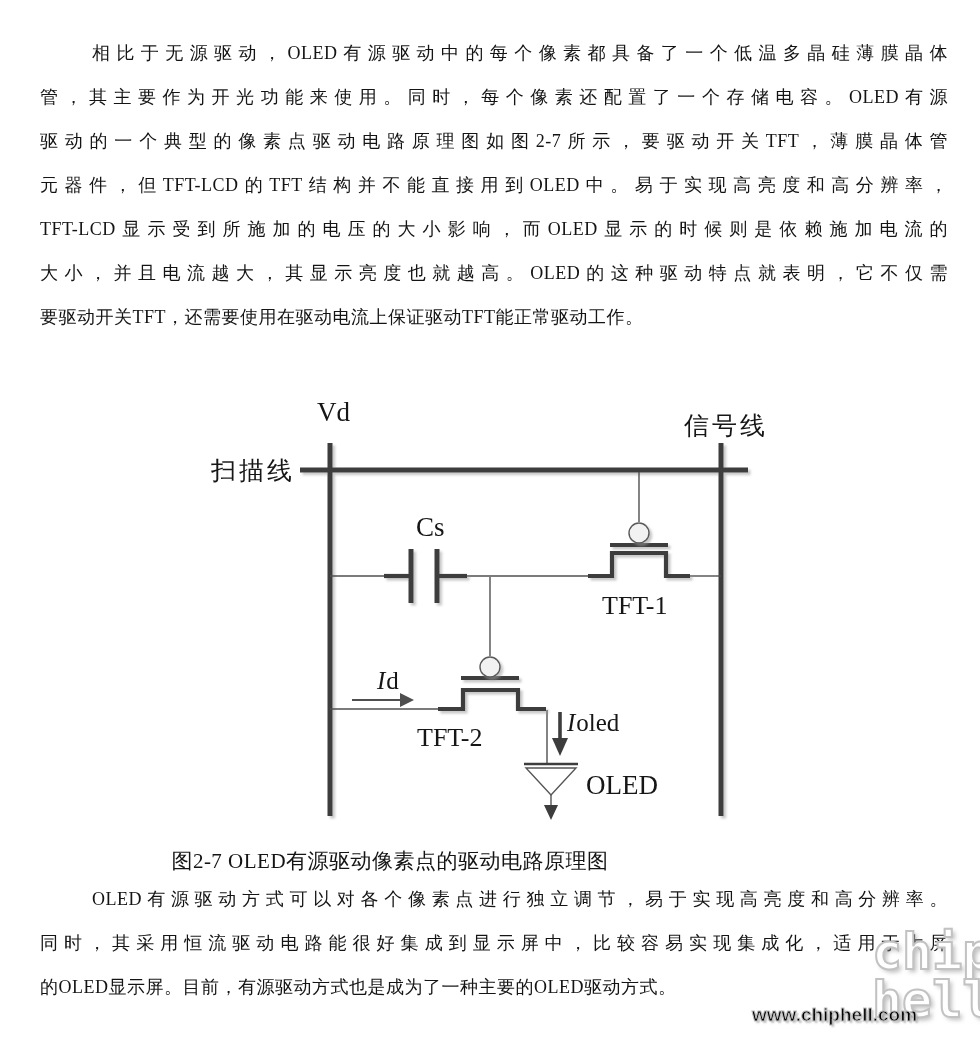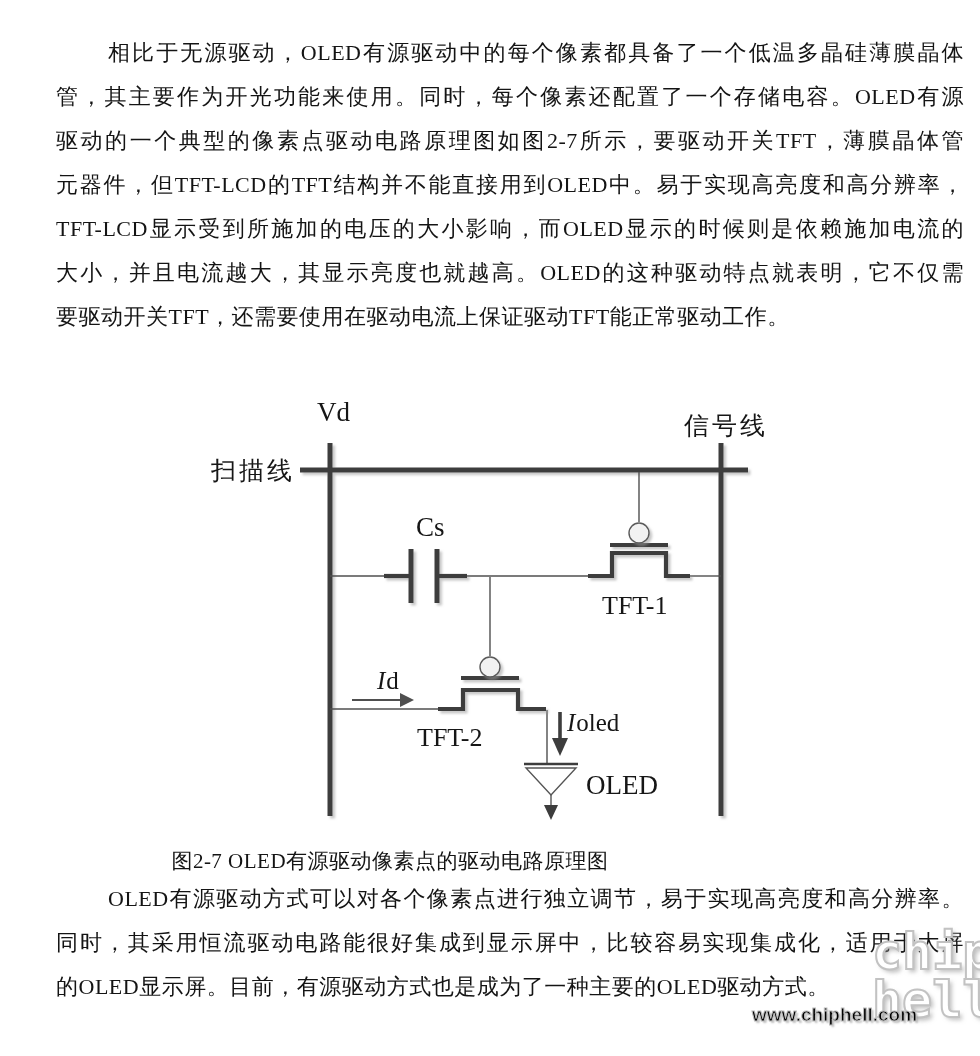--- a/index.html
+++ b/index.html
@@ -1,21 +1,21 @@
 <!DOCTYPE html>
 <html><head>
 <meta charset="utf-8">
 <style>
   html,body{margin:0;padding:0;}
   body{
     width:980px;height:1056px;position:relative;background:#ffffff;
     font-family:"Liberation Serif","DejaVu Serif",serif;color:#141414;
     overflow:hidden;
   }
-  .para{position:absolute;left:56px;width:908px;font-size:22px;}
+  .para{position:absolute;left:40px;width:908px;font-size:18px;}
   .pline{
     height:44px;line-height:44px;overflow:hidden;
     text-align:justify;text-align-last:justify;
     letter-spacing:0.5px;
   }
   .pline.first{text-indent:52px;}
   .pline.lastline{text-align-last:left;}
   #para1{top:31px;}
   #para2{top:877px;}
   #caption{

